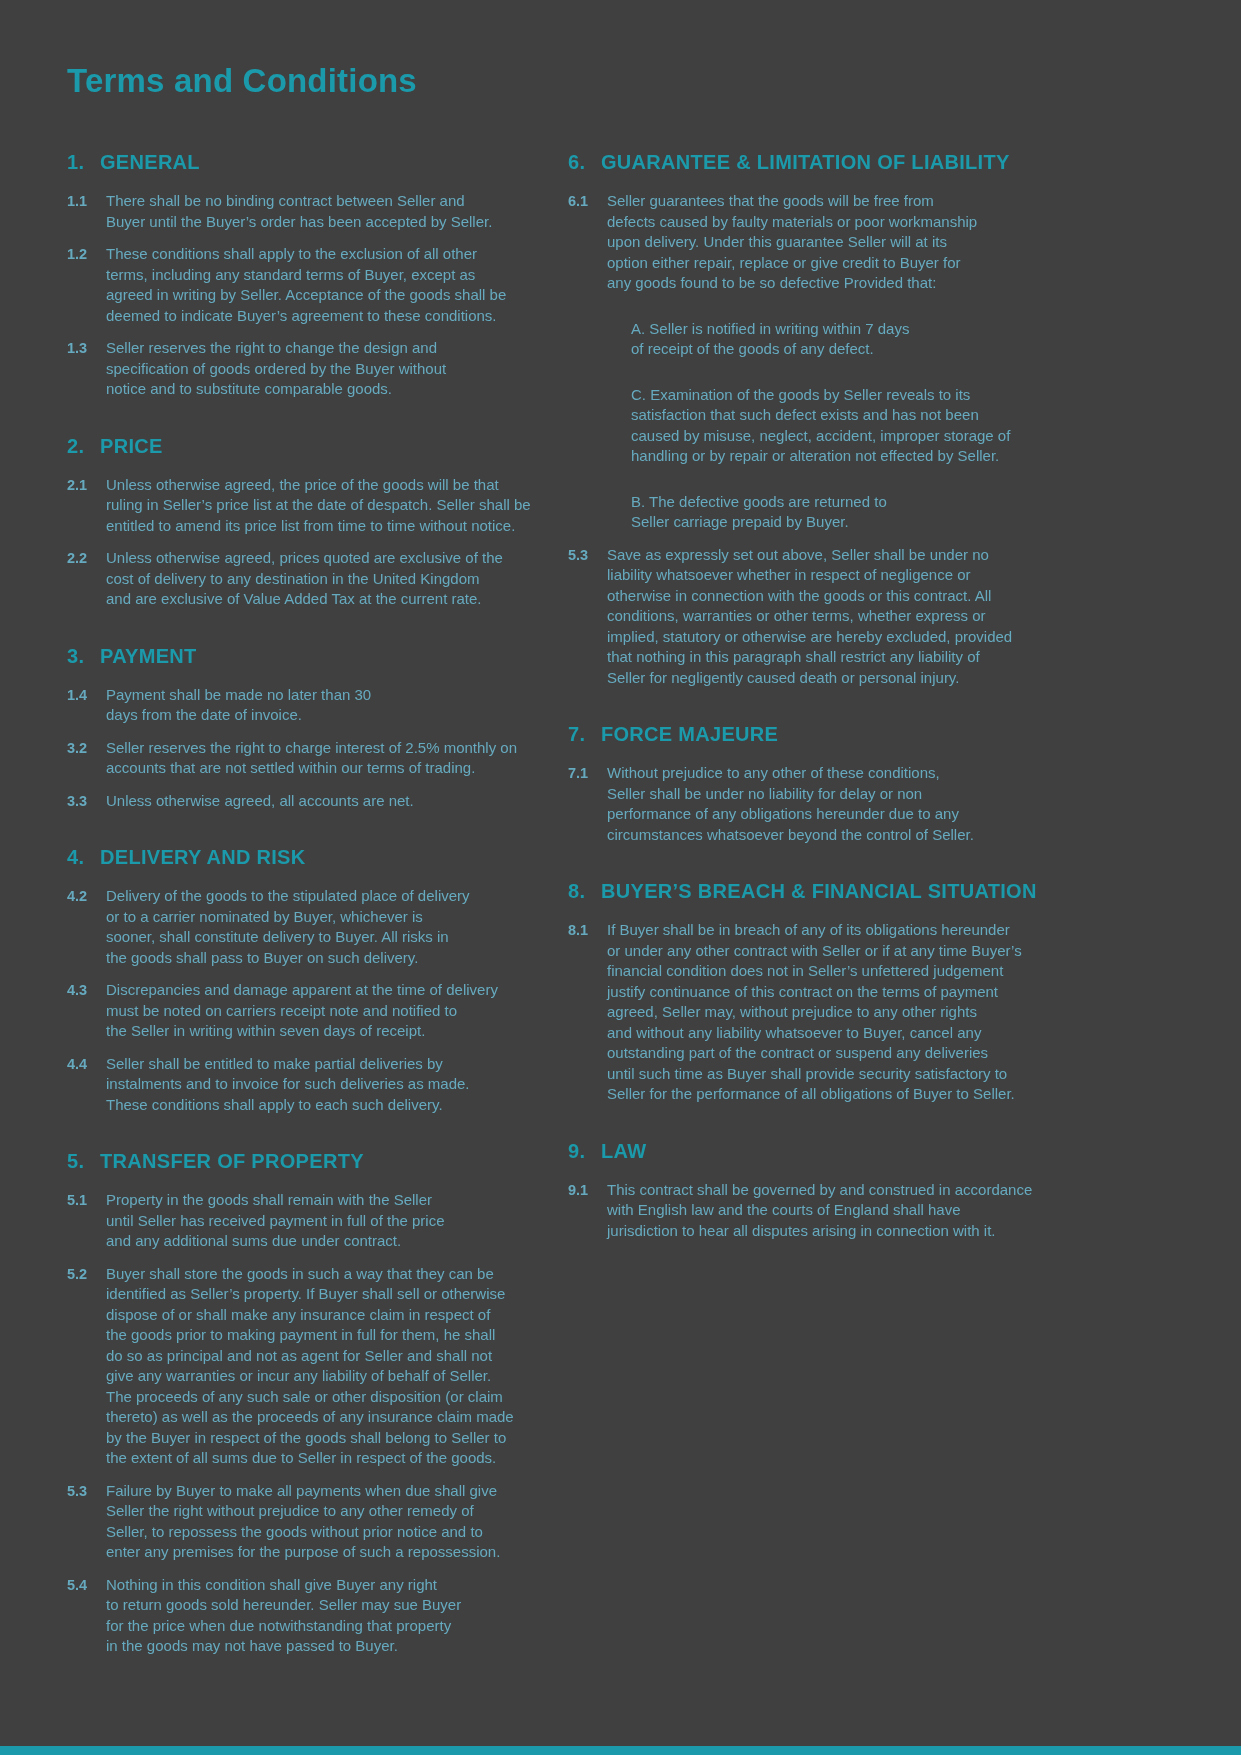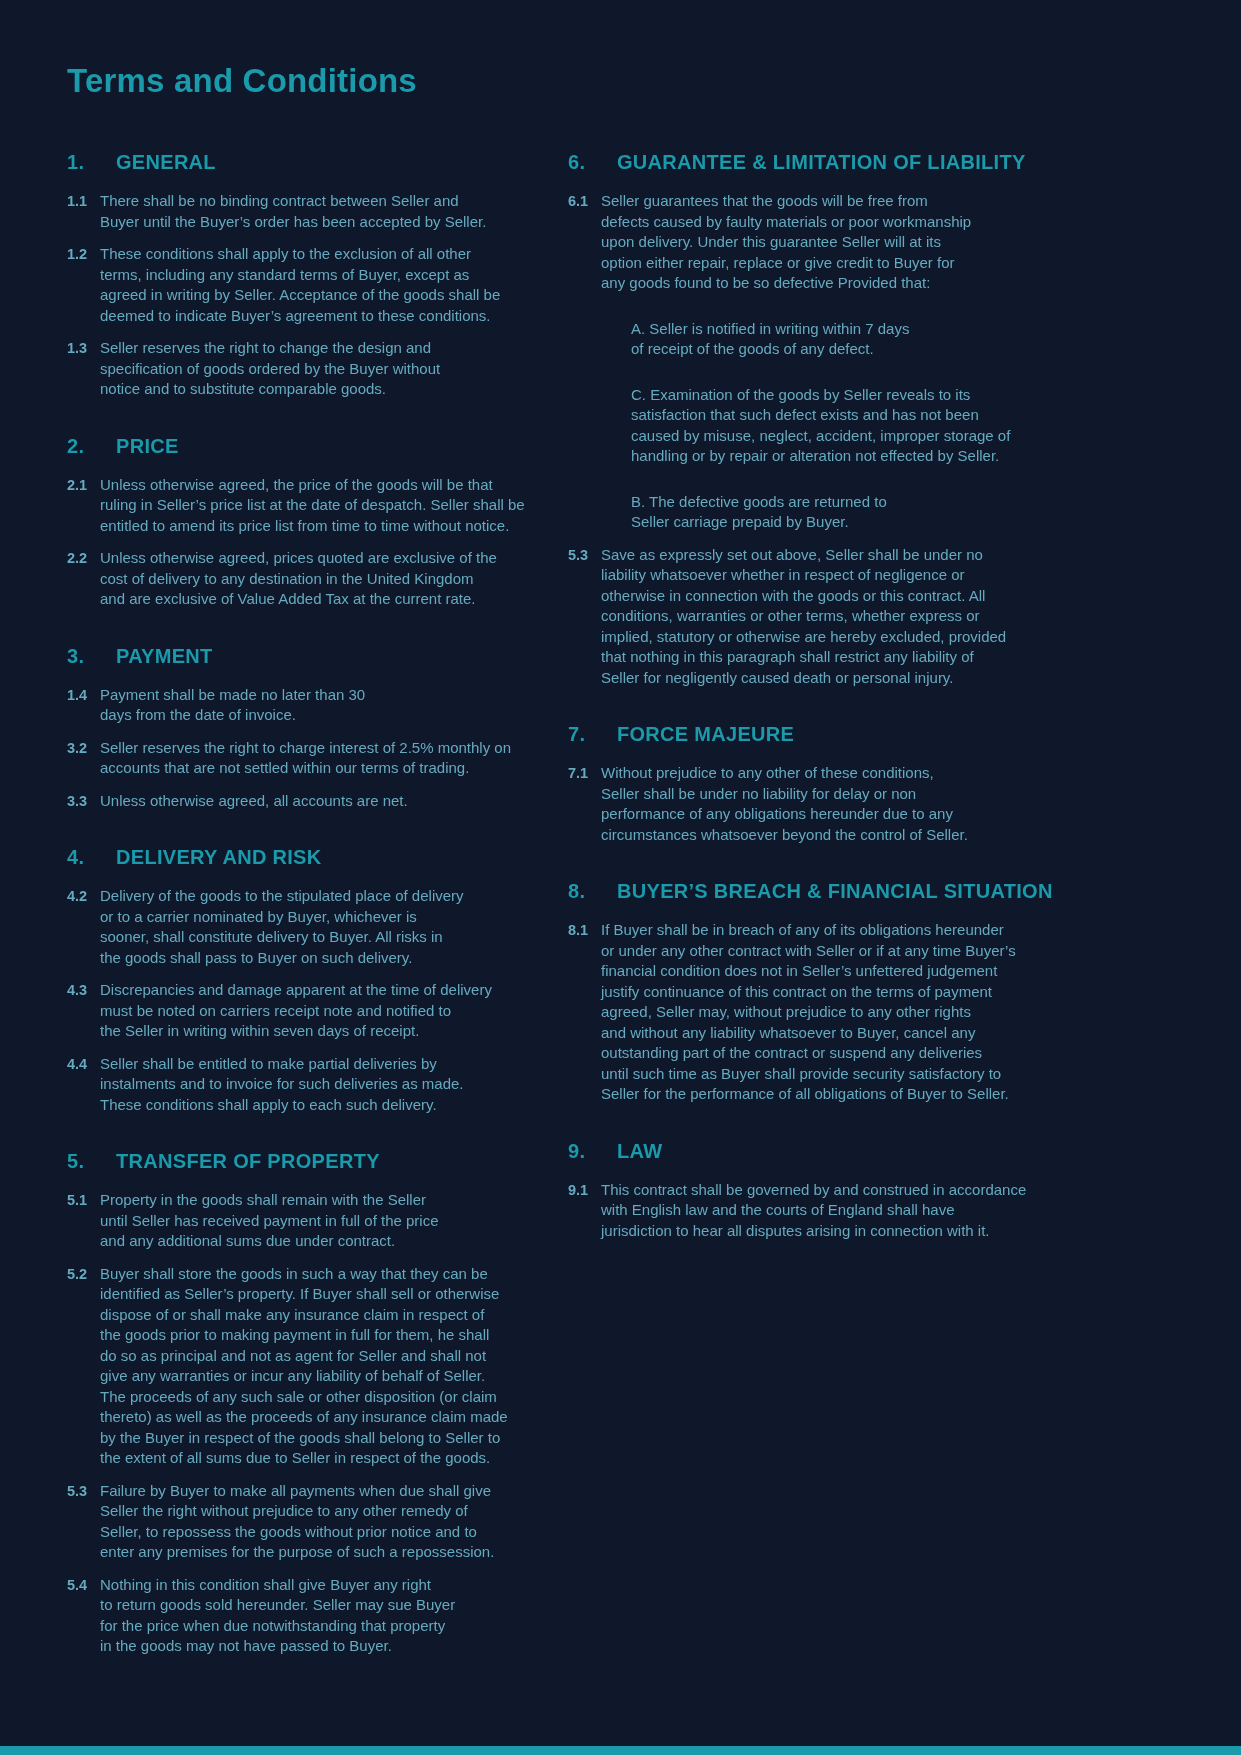--- a/index.html
+++ b/index.html
@@ -4,21 +4,21 @@
 <style>
   :root{
     --accent:#1b9aab;
     --body-text:#66aabf;
   }
   html,body{margin:0;padding:0;background:#ffffff;}
   .page{
     position:relative;
     width:1241px;
     height:1755px;
-    background:#0f172a;
+    background:#404040;
     overflow:hidden;
     font-family:"Liberation Sans", sans-serif;
   }
   .doc-title{
     position:absolute;
     left:67px;
     top:62px;
     margin:0;
     font-size:33px;
     font-weight:bold;
@@ -39,36 +39,36 @@
   .section-heading{
     display:flex;
     margin:0 0 17px 0;
     color:var(--accent);
     font-weight:bold;
     font-size:20px;
     line-height:24px;
     letter-spacing:0.3px;
   }
   .section-number{width:33px;flex:none;}
-  .section-title{flex:1;margin-left:16px;}
+  .section-title{flex:1;}
   .clause{
     display:flex;
     margin:0 0 12px 0;
     color:var(--body-text);
     font-size:15px;
     line-height:20.5px;
   }
   .clause-number{
     width:33px;
     flex:none;
     font-size:14.5px;
     font-weight:bold;
   }
   .clause-body{flex:1;}
-  .clause-text{white-space:pre-line;}
+  .clause-text{white-space:pre-line;margin-left:6px;}
   .clause-subitem{
     white-space:pre-line;
     margin:25px 0 0 30px;
   }
   .footer-bar{
     position:absolute;
     left:0;
     right:0;
     bottom:0;
     height:9px;

